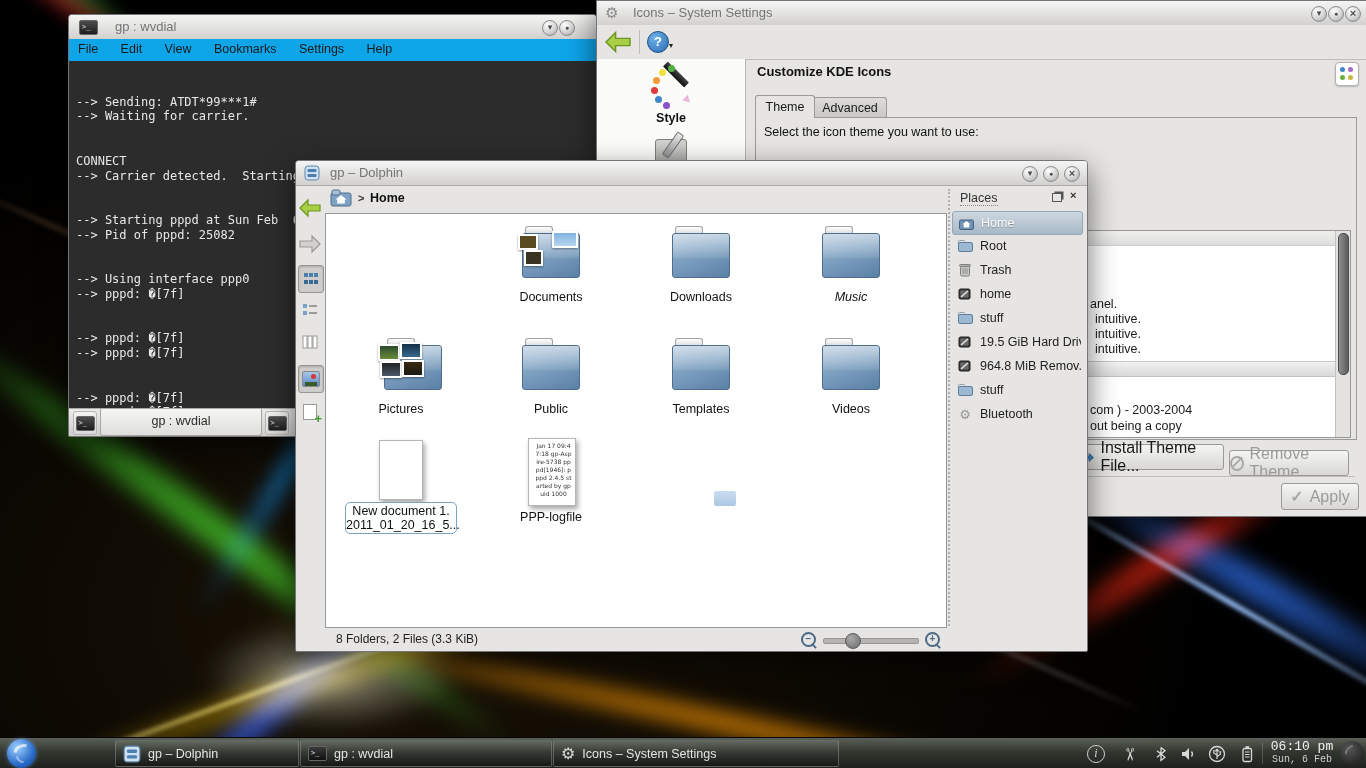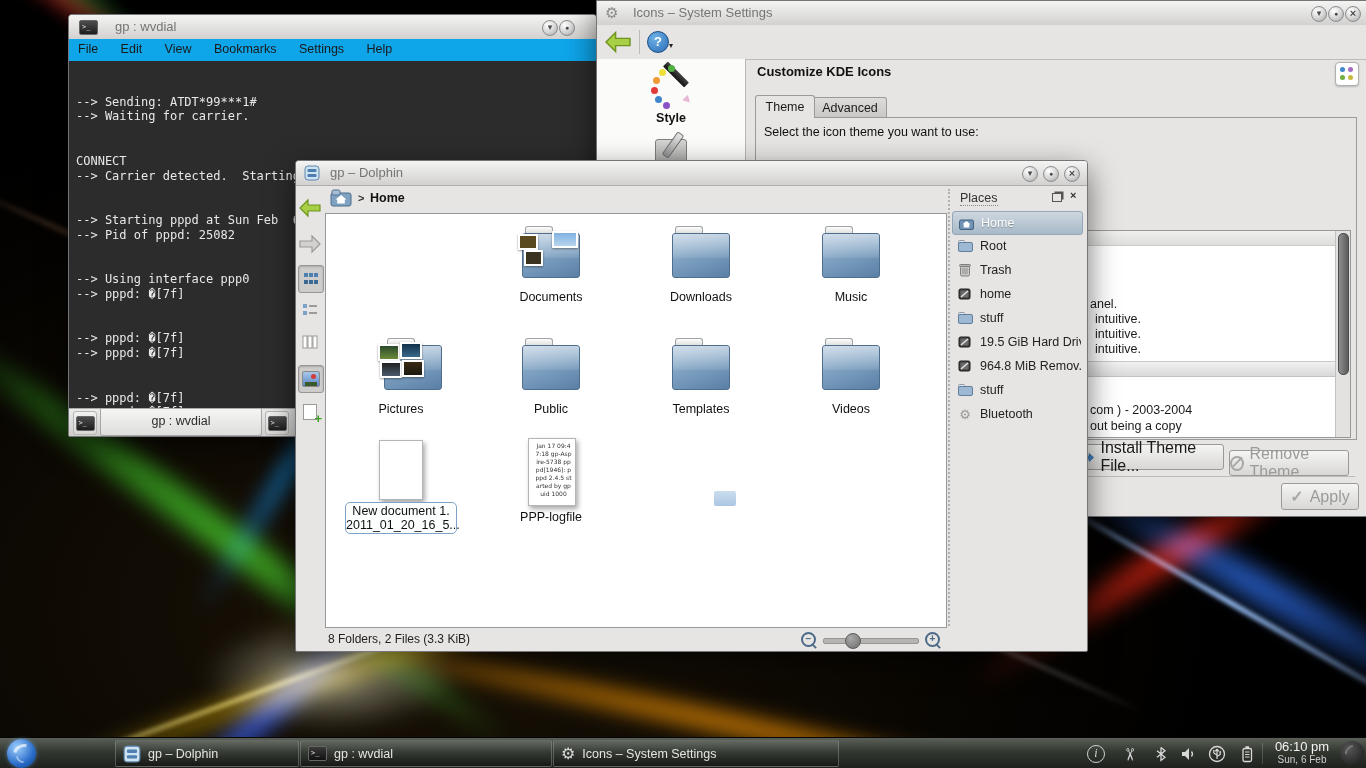--- a/index.html
+++ b/index.html
@@ -335,21 +335,21 @@
             <div class="tab2"></div>
             <div class="bod"></div>
           </div>
         <div class="gridlab" style="left:0;top:70px;">Downloads</div>
       </div>
       <div class="abs" style="left:450px;top:6px;width:150px;height:110px;">
         <div class="fold" style="margin:6px auto 0 auto;">
             <div class="tab2"></div>
             <div class="bod"></div>
           </div>
-        <div class="gridlab" style="left:0;top:70px;">Music</div>
+        <div class="gridlab" style="left:0;top:70px;font-style:italic;">Music</div>
       </div>
 
       <div class="abs" style="left:0;top:118px;width:150px;height:110px;padding-left:12px;">
         <div class="fold" style="margin:6px auto 0 auto;">
           <div class="tab2"></div>
             <div class="bod"></div>
           <div class="thumb" style="left:-6px;top:6px;width:18px;height:13px;background:linear-gradient(#2a4a2a,#6a8a3a);"></div>
           <div class="thumb" style="left:16px;top:4px;width:18px;height:13px;background:linear-gradient(#12304a,#3a6a8a);"></div>
           <div class="thumb" style="left:-4px;top:23px;width:18px;height:13px;background:linear-gradient(#222,#4a5a6a);"></div>
           <div class="thumb" style="left:18px;top:22px;width:18px;height:13px;background:linear-gradient(#3a2a12,#1a1a10);"></div>
@@ -481,21 +481,21 @@
         </span>
           <span>stuff</span>
       </div>
       <div class="prow" style="top:214px;">
         <span class="picon" style="font-size:13px;color:#9a9a98;">⚙</span>
         <span>Bluetooth</span>
       </div>
     </div>
 
     <div class="abs" style="left:0;right:0;bottom:0;height:24px;">
-      <span class="abs" style="left:32px;top:5px;font-size:12px;color:#222;">8 Folders, 2 Files (3.3 KiB)</span>
+      <span class="abs" style="left:40px;top:5px;font-size:12px;color:#222;">8 Folders, 2 Files (3.3 KiB)</span>
       <div class="mag" style="position:absolute;left:505px;top:5px;">
           <span>−</span>
         </div>
       <div class="abs" style="left:527px;top:11px;width:94px;height:4px;background:#b5b4b2;border:1px solid #979694;border-radius:2px;">
         <div class="abs" style="left:21px;top:-6px;width:14px;height:14px;border-radius:50%;background:radial-gradient(circle at 35% 30%,#a8a8a8,#6e6e6e);border:1px solid #5a5a5a;"></div>
       </div>
       <div class="mag" style="position:absolute;left:629px;top:5px;">
           <span>+</span>
         </div>
     </div>
@@ -552,21 +552,21 @@
     <div class="trayico" style="left:1236px;">
       <svg width="14" height="18" viewBox="0 0 14 18">
           <rect x="3" y="3.5" width="8.5" height="13" rx="1.5" fill="none" stroke="#d8d8d8" stroke-width="1.3"></rect>
           <rect x="5.5" y="1.2" width="3.5" height="2" fill="#d8d8d8"></rect>
           <path d="M5 7 H9.5 M5 9.5 H9.5 M5 12 H9.5" stroke="#d8d8d8" stroke-width="1.1"></path>
         </svg>
     </div>
 
     <div class="abs" style="left:1262px;top:5px;width:1px;height:21px;background:rgba(255,255,255,.18);"></div>
 
-    <div class="abs" style="left:1266px;top:2px;width:72px;height:27px;text-align:center;">
+    <div class="abs" style="left:1266px;top:2px;width:72px;height:27px;text-align:center;font-family:Liberation Mono, monospace;">
       <div style="font-size:13px;color:#f2f2f2;line-height:14px;">06:10 pm</div>
       <div style="font-size:10px;color:#cfcfcf;line-height:12px;">Sun, 6 Feb</div>
     </div>
 
     <div class="abs" style="left:1340px;top:3px;width:24px;height:24px;border-radius:50%;background:radial-gradient(circle at 38% 32%,#565656,#161616);">
       <div style="position:absolute;left:5px;top:4px;width:13px;height:13px;border:2.5px solid transparent;border-left-color:#777;border-radius:50%;transform:rotate(40deg);"></div>
     </div>
   </div>
 
 </div>

